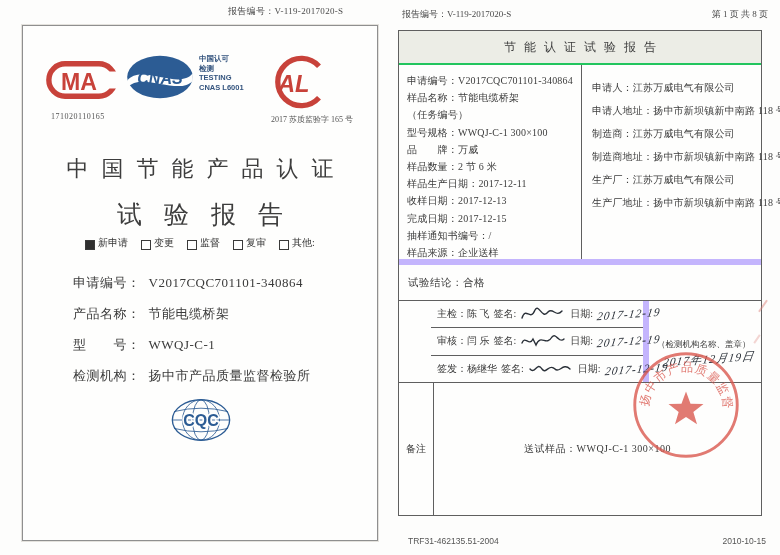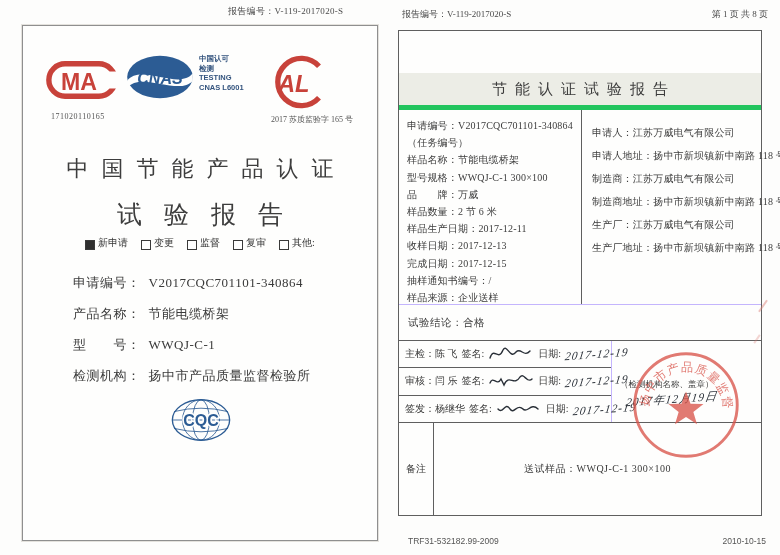--- a/index.html
+++ b/index.html
@@ -29,33 +29,33 @@
   .lp-fields{position:absolute;left:50px;top:248px;display:flex;flex-direction:column;gap:13px;font-size:13px;color:#3a3a3a;}
   .lf-line{white-space:nowrap;letter-spacing:.5px;}
   .lf-label{margin-right:8px;}
 
   .cqc-logo{position:absolute;left:146px;top:370px;}
 
   
   .page-right{position:absolute;left:390px;top:0;width:390px;height:555px;background:#fdfdfc;}
   .rp-header{position:absolute;top:8px;left:12px;right:12px;font-size:9px;color:#4a4a4a;display:flex;justify-content:space-between;}
   .rp-table{position:absolute;left:8px;top:30px;width:362px;height:484px;border:1.5px solid #5f5f5f;background:#fefefd;display:flex;flex-direction:column;font-size:10px;}
-  .rt-title{height:32px;flex:none;background:#ececе5;background:#ececе5;background:#ececde;background:#ecede6;display:flex;align-items:center;justify-content:center;font-size:15px;letter-spacing:8px;text-indent:8px;color:#3c3c3c;border-bottom:5px solid #22c55e;margin-top:42px;}
-  .rt-info{height:194px;flex:none;display:flex;border-bottom:1px solid #c4b5fd;justify-content:space-between;}
+  .rt-title{height:32px;flex:none;background:#ececе5;background:#ececе5;background:#ececde;background:#ecede6;display:flex;align-items:center;justify-content:center;font-size:12px;letter-spacing:8px;text-indent:8px;color:#3c3c3c;border-bottom:2px solid #22c55e;}
+  .rt-info{height:194px;flex:none;display:flex;border-bottom:6px solid #c4b5fd;justify-content:space-between;}
   .rt-info-left{width:170px;flex:none;border-right:1px solid #5f5f5f;padding:9px 4px 0 8px;display:flex;flex-direction:column;gap:3.2px;}
   .rt-info-right{flex:1;padding:16px 4px 0 10px;display:flex;flex-direction:column;gap:9px;}
   .info-line{white-space:nowrap;color:#3c3c3c;letter-spacing:.2px;}
   .rt-standard{height:30px;flex:none;display:flex;align-items:center;padding-left:9px;border-bottom:1px solid #5f5f5f;font-size:10.5px;letter-spacing:.5px;}
   .rt-conclusion{height:35px;flex:none;display:flex;align-items:center;padding-left:9px;border-bottom:1px solid #5f5f5f;font-size:10.5px;letter-spacing:.5px;}
   .rt-coverage{height:70px;flex:none;border-bottom:1px solid #5f5f5f;padding:6px 6px 0 9px;}
   .cov-title{font-size:9.5px;letter-spacing:.3px;}
   .cov-models{font-size:8.5px;margin-top:6px;line-height:11px;text-indent:16px;color:#444;}
   .cov-material{font-size:8.5px;margin-top:2px;text-indent:16px;color:#444;}
   .rt-sign{height:81px;flex:none;display:flex;border-bottom:1px solid #5f5f5f;}
-  .sig-rows{width:212px;flex:none;border-right:1px solid #c4b5fd;display:flex;flex-direction:column;}
+  .sig-rows{width:212px;flex:none;border-right:6px solid #c4b5fd;display:flex;flex-direction:column;margin-left:32px;}
   .sig-row{flex:1;display:flex;align-items:center;padding-left:6px;gap:4px;white-space:nowrap;}
   .sig-row + .sig-row{border-top:1px solid #5f5f5f;}
   .sig-squiggle{flex:none;}
   .stamp-cell{flex:1;position:relative;}
   .stamp-caption{position:absolute;left:8px;top:38px;font-size:8.5px;color:#3c3c3c;}
   .stamp-date{position:absolute;left:14px;top:51px;}
   .hand{display:inline-block;font-style:italic;transform:rotate(-4deg) skewX(-12deg);color:#2a3038;font-size:11.5px;letter-spacing:1px;font-family:"Liberation Serif",serif;}
   .rt-remark{flex:1;display:flex;}
   .remark-label{width:34px;flex:none;border-right:1px solid #5f5f5f;display:flex;align-items:center;justify-content:center;font-size:10px;}
   .remark-value{flex:1;display:flex;align-items:center;justify-content:center;font-size:10px;letter-spacing:.5px;text-align:center;}
@@ -157,22 +157,22 @@
       <span>报告编号：V-119-2017020-S</span>
       <span>第 1 页 共 8 页</span>
     </div>
 
     <div class="rp-table">
       <div class="rt-title">节能认证试验报告</div>
 
       <div class="rt-info">
         <div class="rt-info-left" id="infoLeft">
             <div class="info-line">申请编号：V2017CQC701101-340864</div>
+            <div class="info-line">样品名称：节能电缆桥架</div>
             <div class="info-line">（任务编号）</div>
-            <div class="info-line">样品名称：节能电缆桥架</div>
             <div class="info-line">型号规格：WWQJ-C-1 300×100</div>
             <div class="info-line">品　　牌：万威</div>
             <div class="info-line">样品数量：2 节 6 米</div>
             <div class="info-line">样品生产日期：2017-12-11</div>
             <div class="info-line">收样日期：2017-12-13</div>
             <div class="info-line">完成日期：2017-12-15</div>
             <div class="info-line">抽样通知书编号：/</div>
             <div class="info-line">样品来源：企业送样</div>
           </div>
         <div class="rt-info-right" id="infoRight">
@@ -237,20 +237,20 @@
         </defs>
         <circle cx="60" cy="60" r="53" fill="none" stroke="#d9564c" stroke-width="3"></circle>
         <polygon points="60,46 64.7,58.6 78.1,59 67.6,67.2 71.4,80 60,72.5 48.6,80 52.4,67.2 41.9,59 55.3,58.6" fill="#d9564c"></polygon>
         <text font-size="12.5" fill="#d9564c" letter-spacing="1" font-family="Liberation Serif,serif">
           <textPath href="#arcPath" startOffset="2">扬中市产品质量监督检验所</textPath>
         </text>
       </svg>
     </div>
 
     <div class="rp-footer">
-      <span>TRF31-532182.99-2009</span>
+      <span>TRF31-462135.51-2004</span>
       <span>2010-10-15</span>
     </div>
 
     <div class="margin-mark mm1"></div>
     <div class="margin-mark mm2"></div>
   </div>
 </div>
 
 </body></html>

